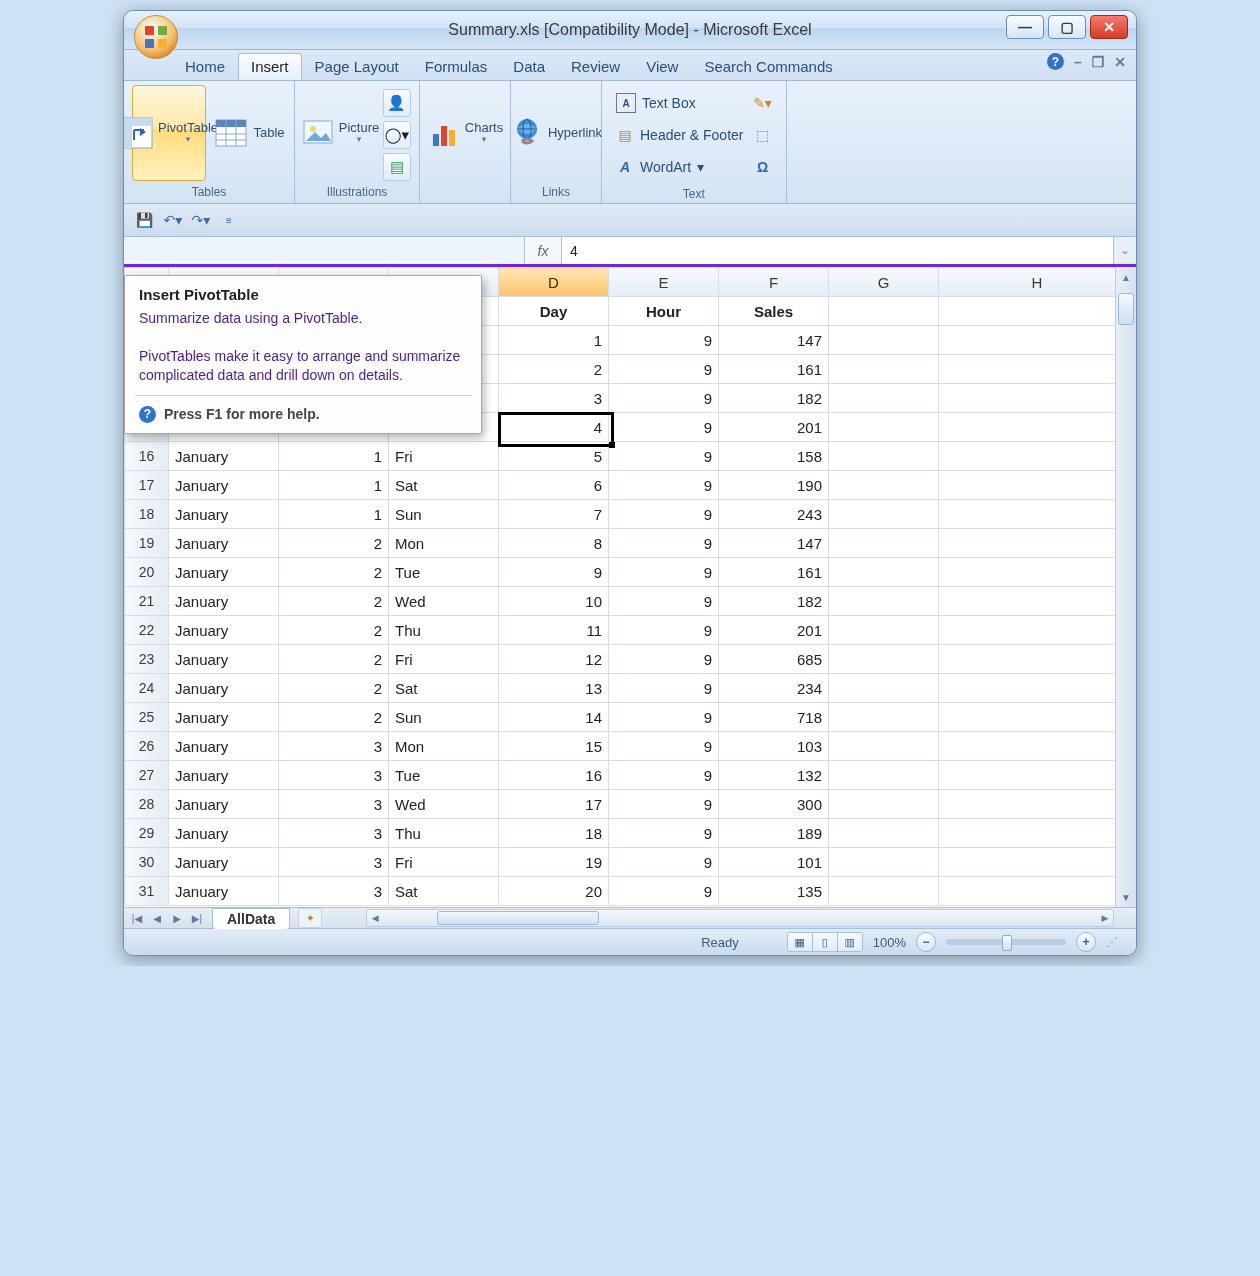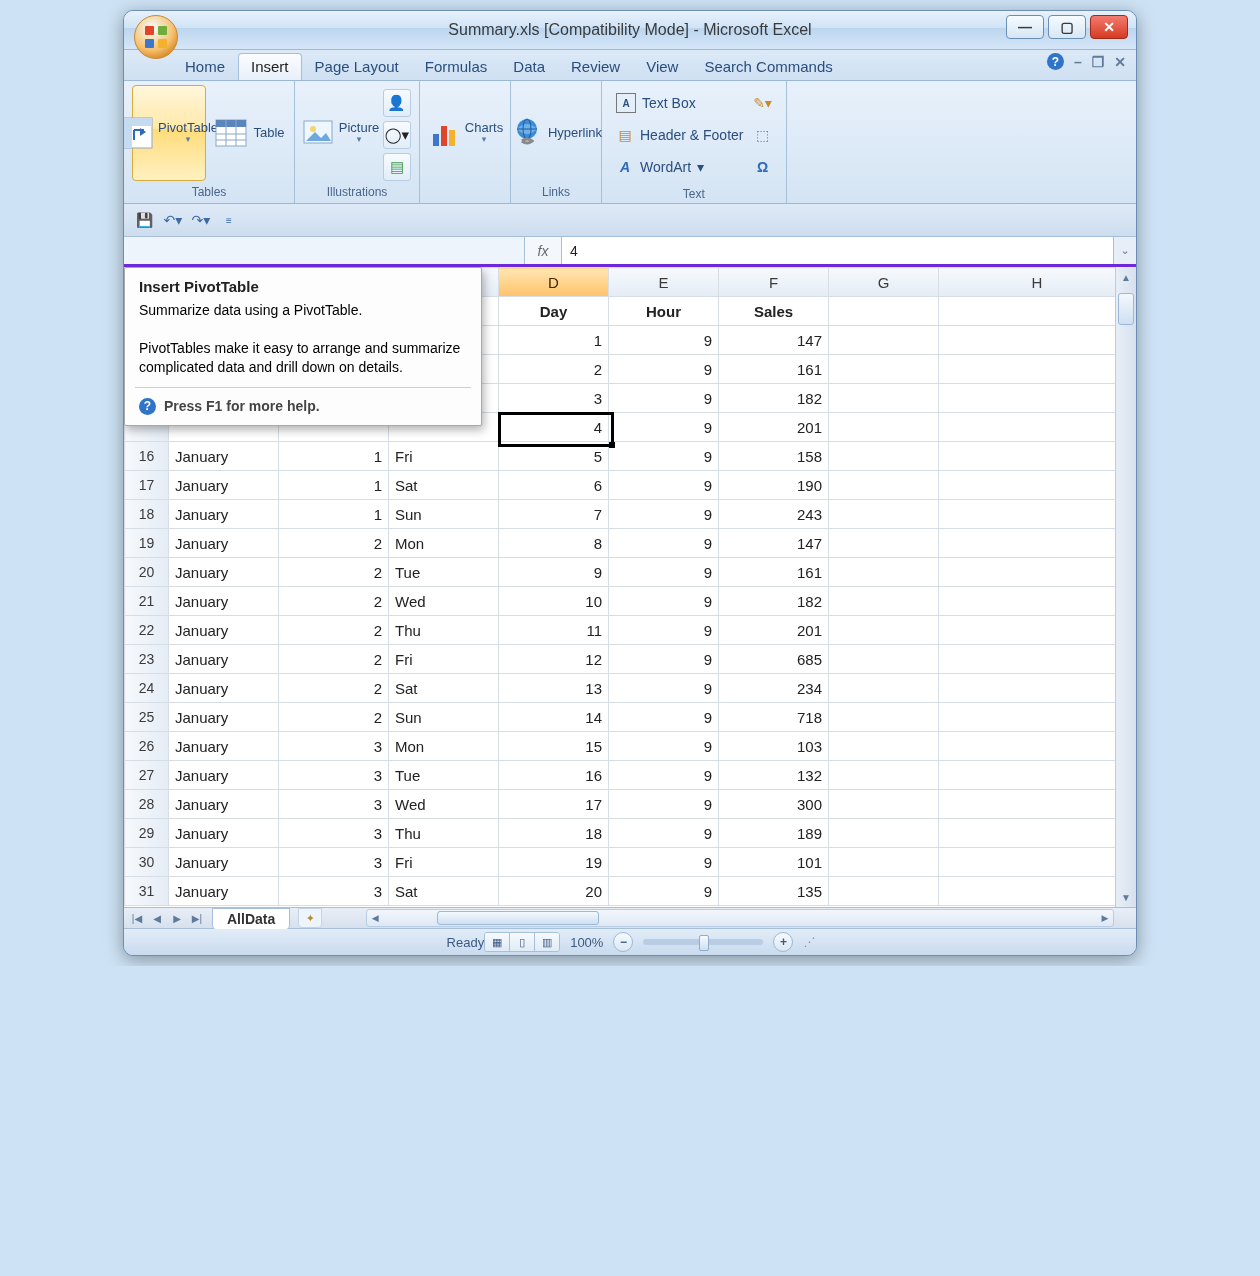--- a/index.html
+++ b/index.html
@@ -53,39 +53,39 @@
   .grid th,.grid td{border:1px solid #d6dde5;height:28px;padding:0 6px;font-size:15px;white-space:nowrap;overflow:hidden;}
   .grid thead th{background:linear-gradient(#f6f9fd,#e4ecf5);color:#3b3b3b;font-weight:normal;text-align:center;}
   .grid thead th.active-col{background:linear-gradient(#ffe6b3,#ffc36a);color:#402a00;}
   .grid tbody th{background:linear-gradient(to right,#f6f9fd,#e4ecf5);color:#3b3b3b;font-weight:normal;text-align:center;width:44px;font-size:14px;}
   .grid .hdr td{font-weight:bold;text-align:center;}
   .grid td.num{text-align:right;}
   .grid td.txt{text-align:left;}
   .active-cell{position:absolute;border:3px solid #000;pointer-events:none;}
   .active-cell::after{content:"";position:absolute;right:-4px;bottom:-4px;width:6px;height:6px;background:#000;}
   
-  .tooltip{position:absolute;left:0;top:0;width:356px;background:#fdfdfd;border:1px solid #a8a8a8;box-shadow:2px 4px 10px rgba(0,0,0,0.3);border-radius:2px;z-index:20;}
+  .tooltip{position:absolute;left:0;top:8px;width:356px;background:#fdfdfd;border:1px solid #a8a8a8;box-shadow:2px 4px 10px rgba(0,0,0,0.3);border-radius:2px;z-index:20;}
   .tooltip .tt-title{font-weight:bold;padding:10px 14px 4px;font-size:15px;}
-  .tooltip .tt-body{padding:2px 14px 10px;color:#000000;font-size:14px;line-height:1.35;}
+  .tooltip .tt-body{padding:2px 14px 10px;color:#4c1d95;font-size:14px;line-height:1.35;}
   .tooltip hr{border:none;border-top:1px solid #cfcfcf;margin:0 10px;}
   .tooltip .tt-help{padding:10px 14px;display:flex;align-items:center;gap:8px;font-weight:bold;color:#444;}
   
   .vscroll{position:absolute;right:0;top:0;width:20px;height:100%;background:linear-gradient(to right,#e8eef6,#d6e1ee);border-left:1px solid #b8cde3;}
   .vscroll .thumb{position:absolute;left:2px;top:26px;width:14px;height:30px;background:linear-gradient(#f3f8fd,#cfe0f2);border:1px solid #9bb9d6;border-radius:3px;}
   .vscroll .arr{position:absolute;left:0;width:100%;height:20px;display:flex;align-items:center;justify-content:center;font-size:10px;color:#5f7b9a;}
   .hscroll{height:20px;background:linear-gradient(#e8eef6,#d6e1ee);display:flex;align-items:center;position:relative;border-bottom:1px solid #a7c0da;}
   .sheet-tabs{display:flex;align-items:center;padding:0 4px;gap:2px;}
   .sheet-tabs .navbtn{width:18px;height:16px;display:flex;align-items:center;justify-content:center;font-size:10px;color:#5f7b9a;}
   .sheet-tab{padding:2px 14px;background:#fff;border:1px solid #a7c0da;border-bottom:none;border-radius:0 0 4px 4px;font-weight:bold;color:#333;margin-left:4px;font-size:14px;}
   .newtab{width:22px;height:18px;margin-left:6px;border:1px solid #c6d5e6;border-radius:0 0 4px 4px;background:#eef4fb;display:flex;align-items:center;justify-content:center;font-size:11px;color:#b58b2d;}
   .hscroll .track{flex:1;margin-left:40px;height:16px;background:linear-gradient(#f3f7fc,#dee8f3);border:1px solid #b8cde3;border-radius:3px;position:relative;margin-right:22px;}
   .hscroll .track .arr{position:absolute;top:0;width:16px;height:100%;display:flex;align-items:center;justify-content:center;font-size:9px;color:#5f7b9a;}
   .hscroll .track .thumb{position:absolute;left:70px;top:1px;height:12px;width:160px;background:linear-gradient(#f3f8fd,#cfe0f2);border:1px solid #9bb9d6;border-radius:3px;}
   
-  .status{height:26px;background:linear-gradient(#e2ecf7,#c9dbef);display:flex;align-items:center;padding:0 4px;font-size:13px;color:#3c5a80;justify-content:center;}
+  .status{height:26px;background:linear-gradient(#e2ecf7,#c9dbef);display:flex;align-items:center;padding:0 20px;font-size:13px;color:#3c5a80;justify-content:flex-end;gap:48px;}
   .status .right{display:flex;align-items:center;gap:10px;}
   .viewbtns{display:flex;border:1px solid #a7c0da;border-radius:3px;overflow:hidden;}
   .viewbtns span{width:24px;height:18px;display:flex;align-items:center;justify-content:center;border-right:1px solid #a7c0da;font-size:11px;background:linear-gradient(#f6fafe,#e0ebf6);}
   .viewbtns span:last-child{border-right:none;}
   .zoom-slider{width:120px;height:6px;background:#b8cde3;border-radius:3px;position:relative;}
   .zoom-slider .knob{position:absolute;left:56px;top:-4px;width:8px;height:14px;background:linear-gradient(#f6fafe,#cfe0f2);border:1px solid #8facc9;border-radius:2px;}
   .circlebtn{width:18px;height:18px;border:1px solid #9bb9d6;border-radius:50%;display:flex;align-items:center;justify-content:center;background:linear-gradient(#f6fafe,#dbe7f3);font-size:12px;font-weight:bold;color:#3c5a80;}
   .resize-grip{color:#7a95b4;letter-spacing:-2px;font-size:12px;}
 </style>
 </head>

